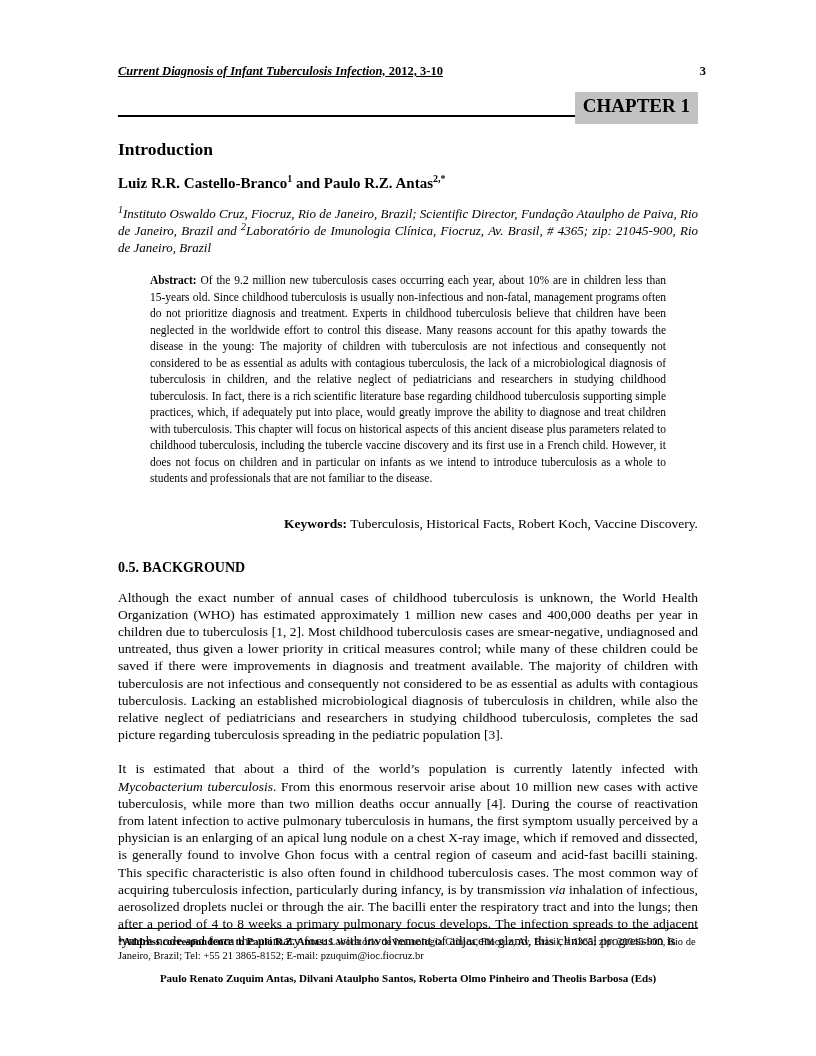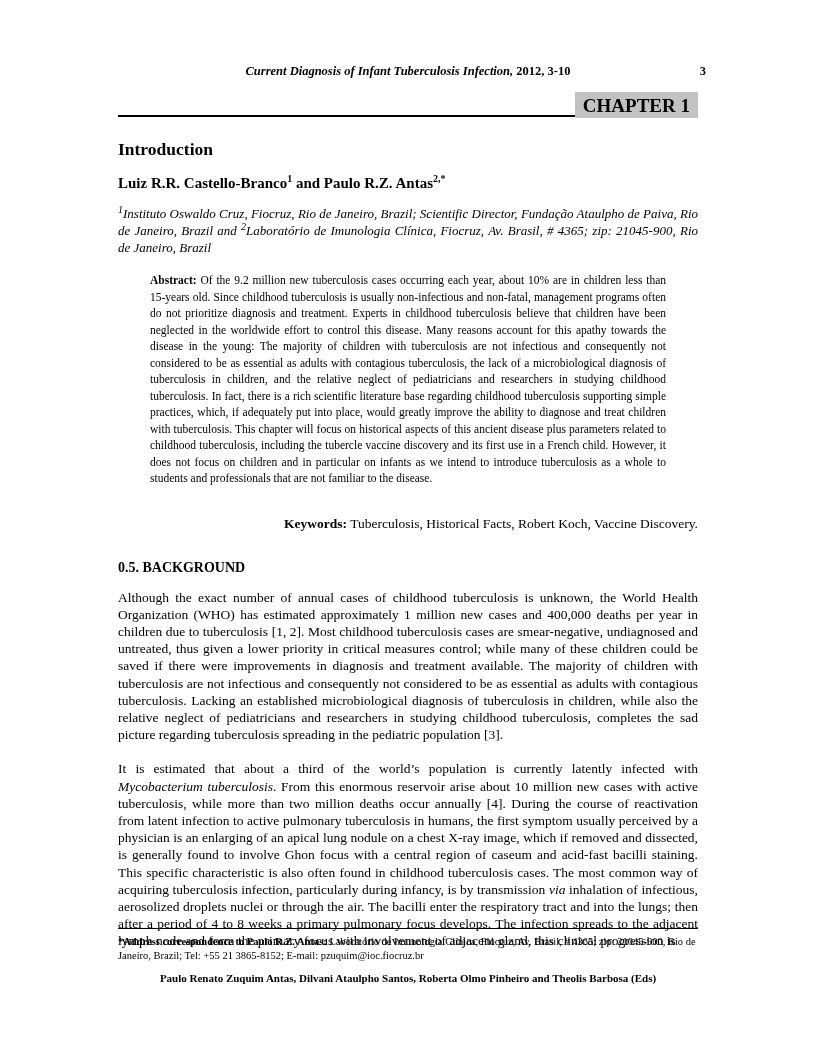--- a/index.html
+++ b/index.html
@@ -11,25 +11,25 @@
     background: #ffffff;
     font-family: "Liberation Serif", "DejaVu Serif", serif;
     color: #000000;
     box-sizing: border-box;
     padding: 64px 118px 0 118px;
     overflow: hidden;
   }
   
   .running-head {
     position: relative;
-    text-align: center;
     font-size: 12.5px;
     font-weight: bold;
     line-height: 15px;
     height: 15px;
+    text-decoration: underline;
   }
   .running-title { font-style: italic; }
   .page-number {
     position: absolute;
     right: -8px;
     top: 0;
     font-weight: bold;
     font-style: normal;
   }
   
@@ -38,21 +38,21 @@
     border-bottom: 2px solid #000000;
     text-align: right;
     height: 24px;
   }
   .chapter-box {
     display: inline-block;
     background: #c2c2c2;
     font-size: 19px;
     font-weight: bold;
     line-height: 24px;
-    padding: 2px 8px 0 8px;
+    padding: 2px 8px 6px 8px;
     position: relative;
     top: 1px;
   }
   .article-title {
     margin: 22px 0 0 0;
     font-size: 17.5px;
     font-weight: bold;
     line-height: 21px;
   }
   .authors {

